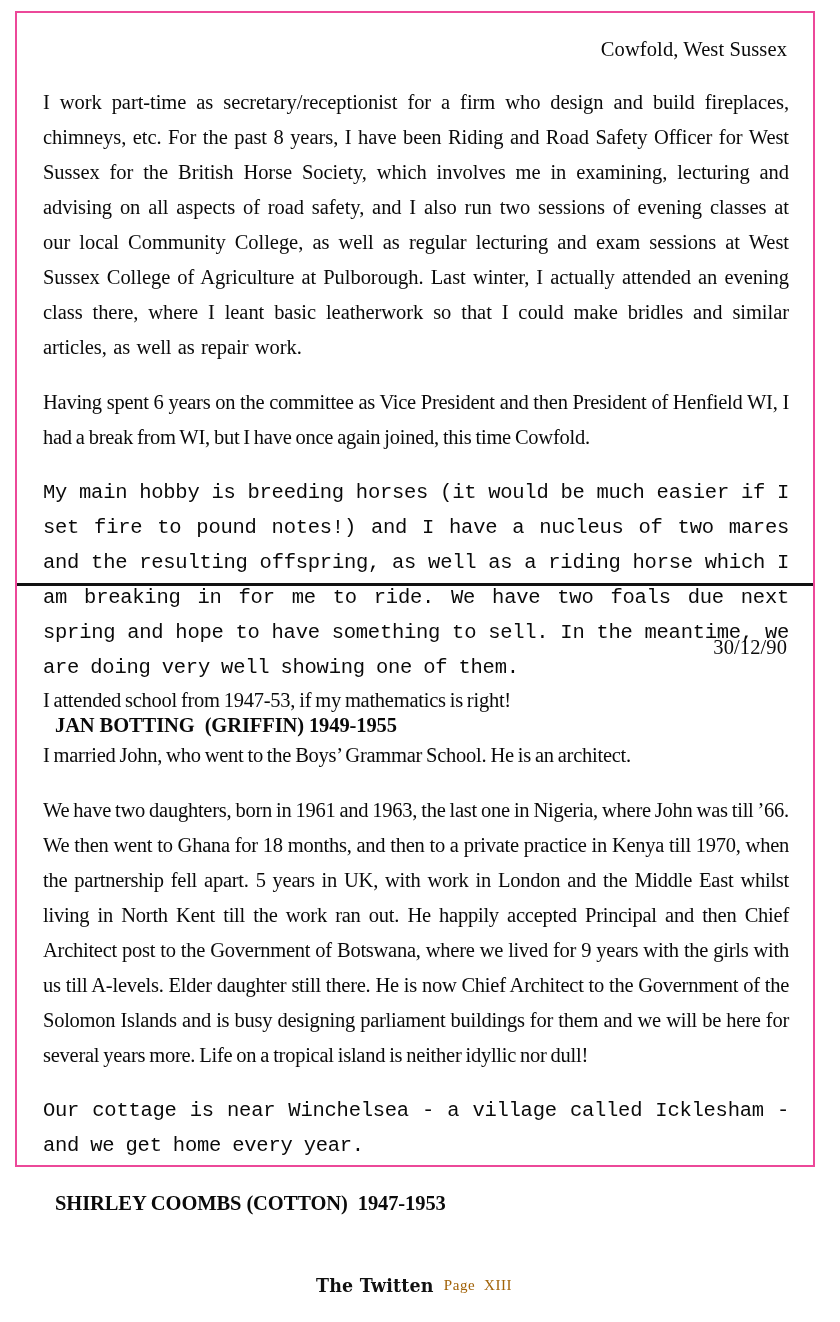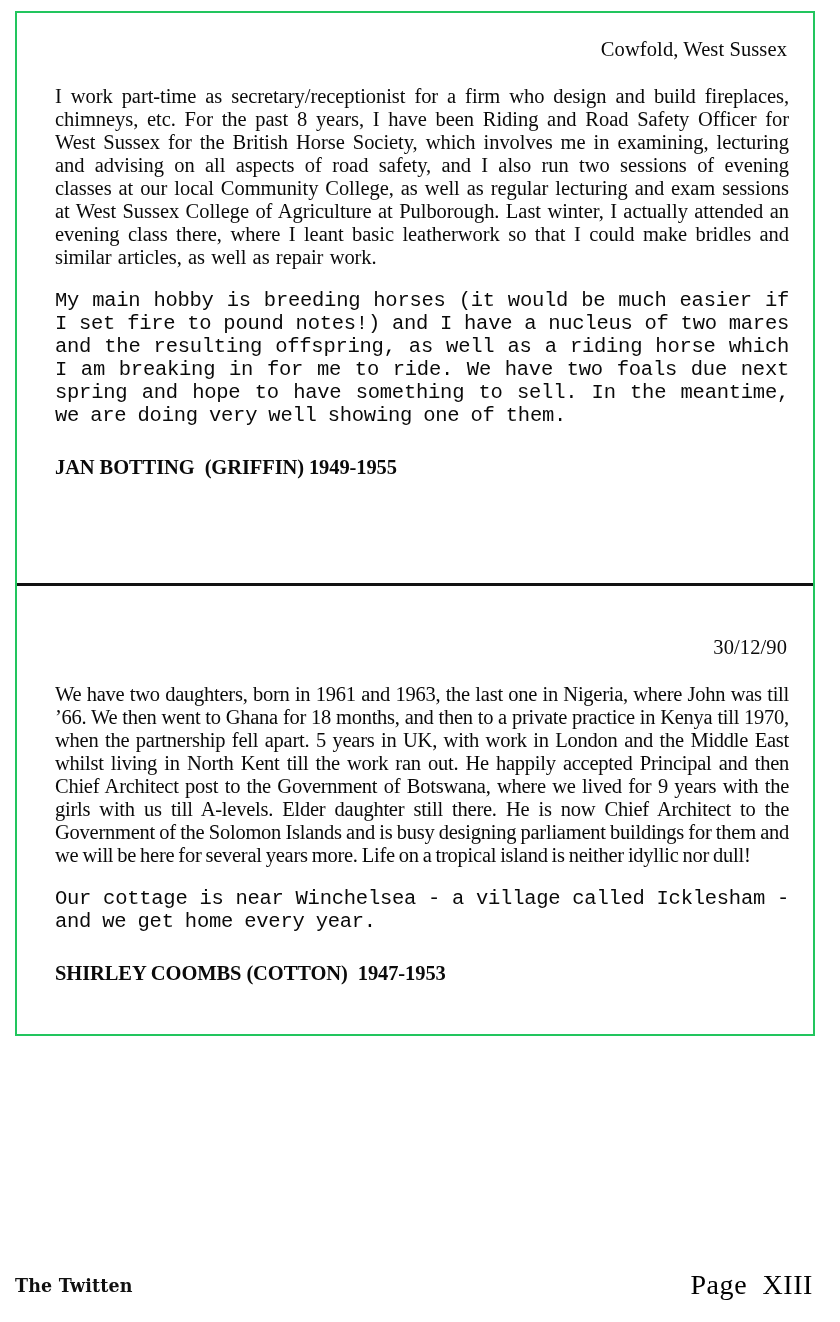--- a/index.html
+++ b/index.html
@@ -23,22 +23,22 @@
     height: 1322px;
     overflow: hidden;
     background: #ffffff;
   }
 
   #frame {
     position: absolute;
     left: 15px;
     top: 11px;
     width: 800px;          
-    height: 1025px;        
-    border: 2px solid #22c55e;
+    height: 1156px;        
+    border: 2px solid #ec4899;
     box-sizing: border-box;
     background: #ffffff;
   }
 
   
   #divider {
     position: absolute;
     left: 0;
     right: 0;
     top: 570px;            
@@ -62,23 +62,23 @@
     font-size: 20.5px;
     line-height: 28px;
     letter-spacing: .1px;
     padding-right: 2px;
   }
   .addr-line { display: block; white-space: pre; }
 
   .body-copy { margin: 0; }
 
   p.para {
-    margin: 0 0 20px 12px;
+    margin: 0 0 20px 0;
     font-size: 20.5px;
-    line-height: 23px;
+    line-height: 35px;
     text-align: justify;
     text-justify: inter-word;
     letter-spacing: -0.05px;
     word-spacing: 0px;
     hyphens: none;
   }
   
   p.para.loose {
     word-spacing: 1.2px;
   }
@@ -104,38 +104,38 @@
 
   
   #footer {
     position: absolute;
     left: 15px;
     top: 1274px;
     width: 800px;
     height: 30px;
     display: flex;
     align-items: flex-start;
-    justify-content: space-between;
+    justify-content: center;
   }
   #masthead {
     font-family: "DejaVu Serif", "Liberation Serif", serif;
     font-weight: bold;
     font-size: 19px;
     line-height: 22px;
     letter-spacing: 0.2px;
     color: #111111;
     
     transform: scaleX(0.92);
     transform-origin: left center;
   }
   #page-number {
-    font-size: 28px;
+    font-size: 15px;
     line-height: 22px;
     letter-spacing: 0.6px;
-    color: #000000;
+    color: #a16207;
     padding-right: 2px;
     white-space: pre;
     font-family: Liberation Serif, serif;
   }
 </style>
 </head>
 <body>
 
 <div id="page">
 
@@ -146,20 +146,21 @@
       <div class="spacer-md"></div>
 
       <div class="addr-block">
         <span class="addr-line">Cowfold, West Sussex</span>
       </div>
 
       <div class="spacer-md"></div>
 
       <div class="body-copy">
         <p class="para loose">I work part-time as secretary/receptionist for a firm who design and build fireplaces, chimneys, etc.  For the past 8 years, I have been Riding and Road Safety Officer for West Sussex for the British Horse Society, which involves me in examining, lecturing and advising on all aspects of road safety, and I also run two sessions of evening classes at our local Community College, as well as regular lecturing and exam sessions at West Sussex College of Agriculture at Pulborough.  Last winter, I actually attended an evening class there, where I leant basic leatherwork so that I could make bridles and similar articles, as well as repair work.</p>
+        <p class="para tight">Having spent 6 years on the committee as Vice President and then President of Henfield WI, I had a break from WI, but I have once again joined, this time Cowfold.</p>
         <p class="para tight">My main hobby is breeding horses (it would be much easier if I set fire to pound notes!) and I have a nucleus of two mares and the resulting offspring, as well as a riding horse which I am breaking in for me to ride.  We have two foals due next spring and hope to have something to sell.  In the meantime, we are doing very well showing one of them.</p>
       </div>
 
       <div class="spacer-sm"></div>
 
       <p class="signature">JAN BOTTING  (GRIFFIN) 1949-1955</p>
     </section>
 
     <div id="divider"></div>
 
@@ -167,20 +168,22 @@
 
       <div class="spacer-lg"></div>
 
       <div class="addr-block">
         <span class="addr-line">30/12/90</span>
       </div>
 
       <div class="spacer-md"></div>
 
       <div class="body-copy">
+        <p class="para tight">I attended school from 1947-53, if my mathematics is right!</p>
+        <p class="para tight">I married John, who went to the Boys’ Grammar School.  He is an architect.</p>
         <p class="para tight">We have two daughters, born in 1961 and 1963, the last one in Nigeria, where John was till ’66.  We then went to Ghana for 18 months, and then to a private practice in Kenya till 1970, when the partnership fell apart.  5 years in UK, with work in London and the Middle East whilst living in North Kent till the work ran out.  He happily accepted Principal and then Chief Architect post to the Government of Botswana, where we lived for 9 years with the girls with us till A-levels.  Elder daughter still there.  He is now Chief Architect to the Government of the Solomon Islands and is busy designing parliament buildings for them and we will be here for several years more.  Life on a tropical island is neither idyllic nor dull!</p>
         <p class="para tight">Our cottage is near Winchelsea - a village called Icklesham - and we get home every year.</p>
       </div>
 
       <div class="spacer-sm"></div>
 
       <p class="signature">SHIRLEY COOMBS (COTTON)  1947-1953</p>
     </section>
 
   </div>

